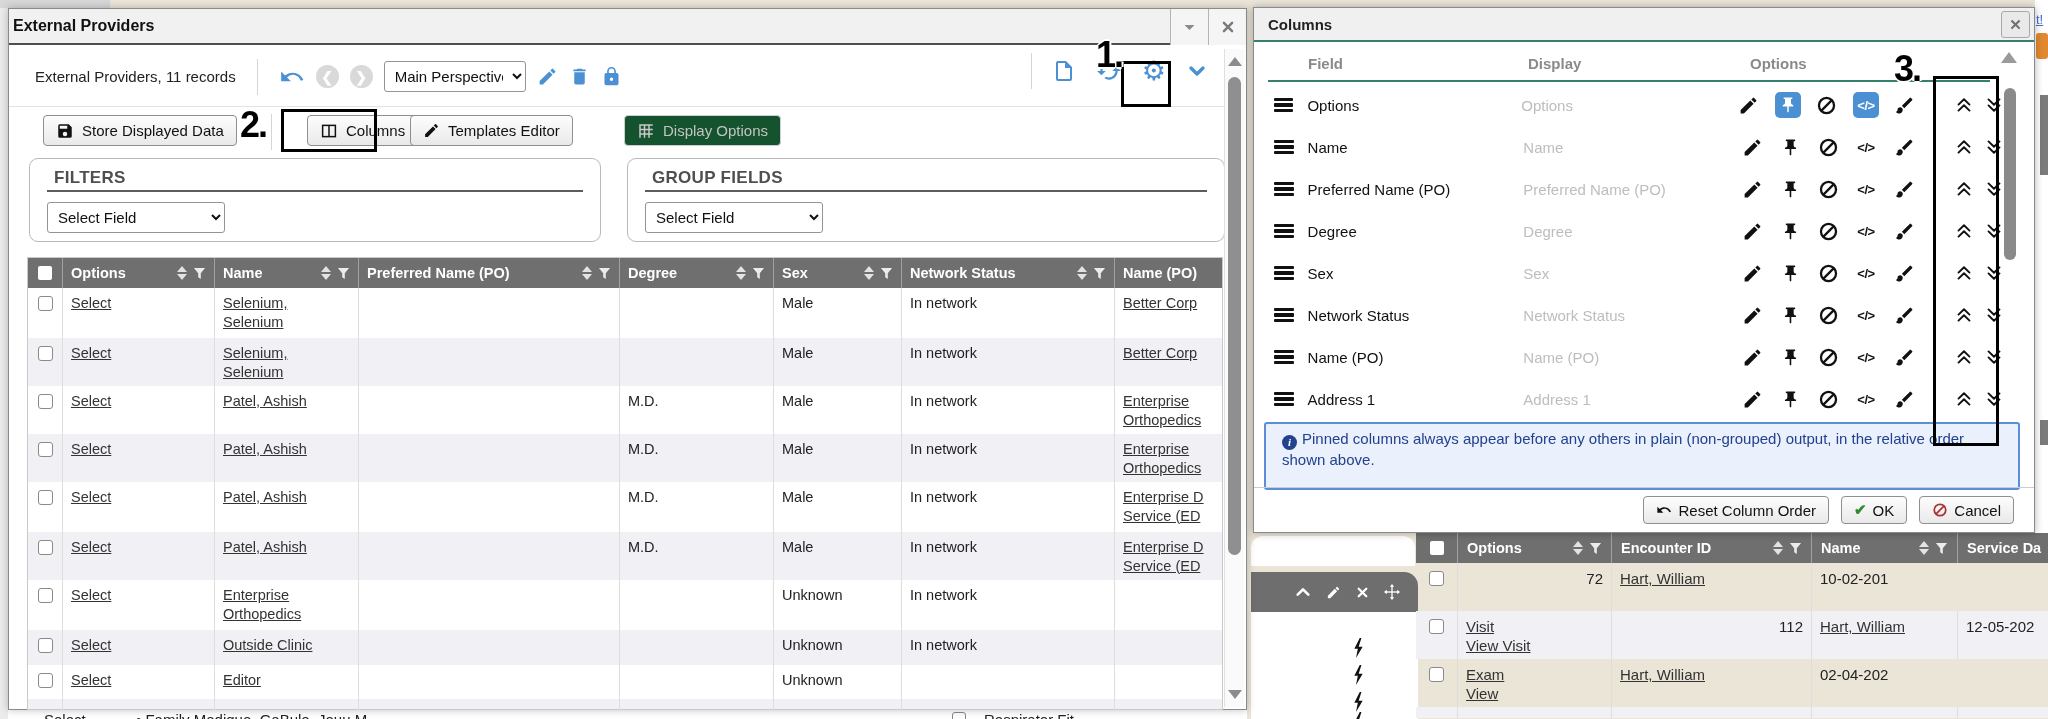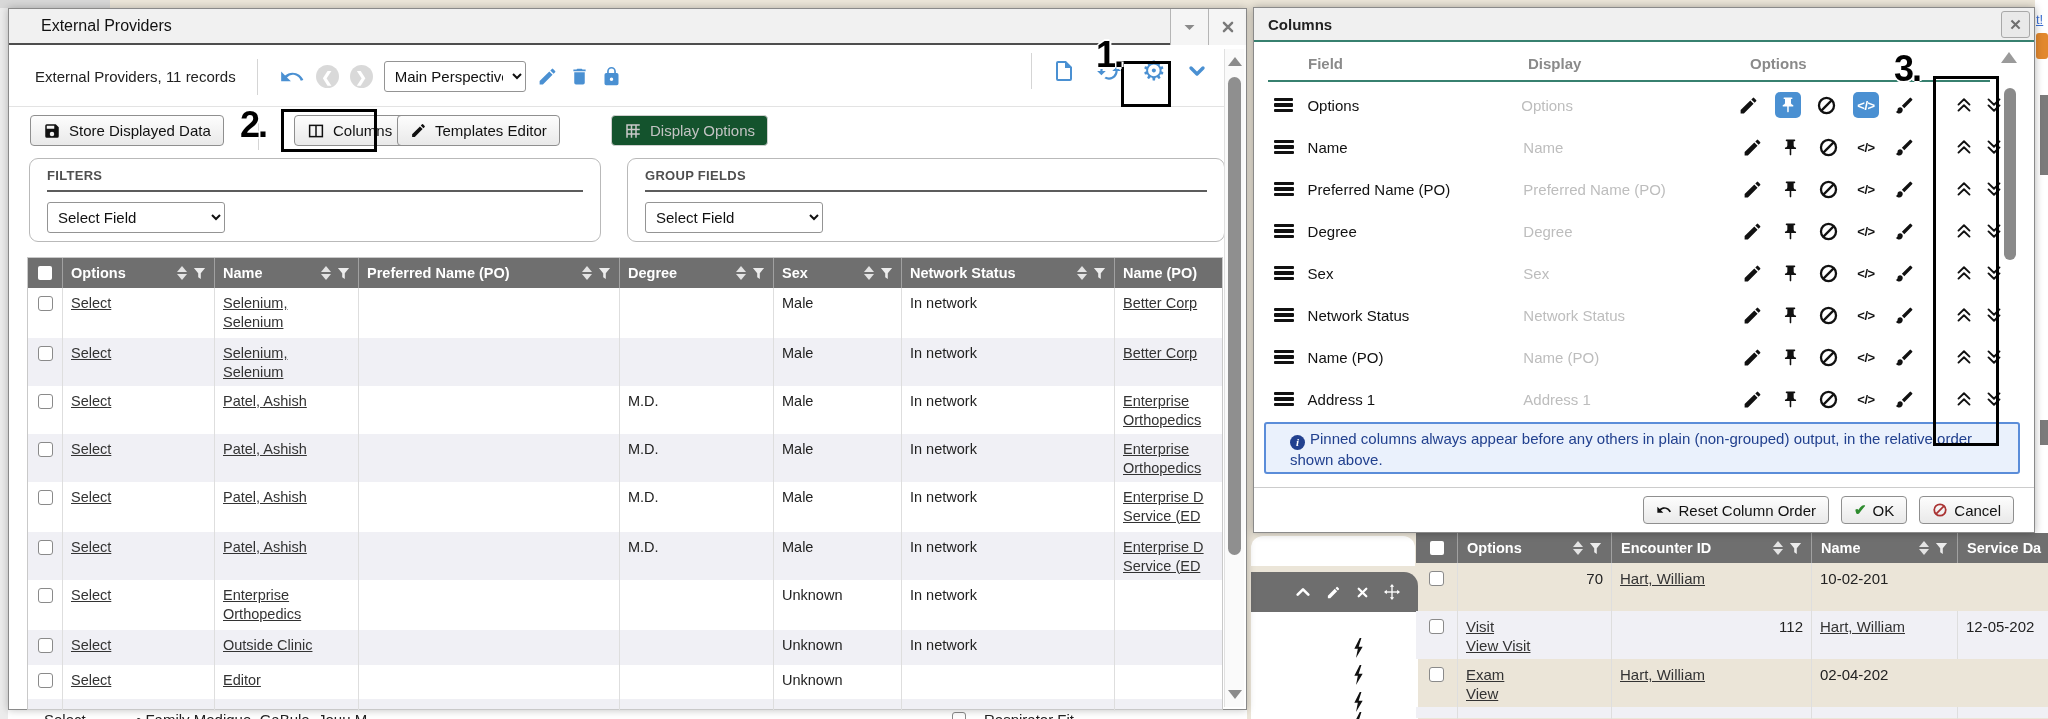--- a/index.html
+++ b/index.html
@@ -11,39 +11,39 @@
   .btn{display:inline-flex;align-items:center;gap:8px;background:linear-gradient(#fdfdfd,#e9e9e9);
        border:1px solid #8f8f8f;border-radius:4px;padding:0 12px;height:31px;font-size:15px;color:#111;white-space:nowrap;cursor:pointer}
   .btn.disabled{color:#c3c3c3;border-color:#cfcfcf;background:#14532d}
   
   .top-strip{left:0;top:0;width:2048px;height:8px;background:#ece6d9}
   .top-strip-gray{left:0;top:0;width:110px;height:8px;background:#d8d8d8}
   .left-strip{left:0;top:8px;width:8px;height:711px;background:#ececec}
   
   .win{left:8px;top:8px;width:1239px;height:702px;background:#fff;border:1px solid #8a8a8a;box-shadow:0 0 8px rgba(0,0,0,.25);z-index:10}
   .win-titlebar{left:0;top:0;right:0;height:36px;background:#f1f1f1;border-bottom:2px solid #4e4e4e;display:flex;align-items:center}
-  .win-title{font-size:16px;font-weight:normal;color:#111;padding-left:32px}
+  .win-title{font-size:16px;font-weight:bold;color:#111;padding-left:4px}
   .win-tb-btn{width:38px;height:36px;display:flex;align-items:center;justify-content:center;background:#f5f5f5;border-left:1px solid #b5b5b5;color:#7a7a7a;cursor:pointer}
   .win-tb-btns{position:absolute;right:0;top:0;display:flex}
   
   .tb-row{left:0;top:38px;width:1215px;height:60px;border-bottom:1px solid #e3e3e3;display:flex;align-items:center;padding-left:26px;gap:11px}
   .records{font-size:15px}
   .records b{font-weight:normal}
   .vdiv{width:1px;height:36px;background:#d5d5d5;margin:0 10px}
   .circbtn{width:23px;height:23px;border-radius:50%;background:#d9d9d9;color:#fff;display:flex;align-items:center;justify-content:center;font-size:14px;font-weight:bold}
   select.sel{height:31px;border:1px solid #949494;border-radius:3px;background:#fff;font-size:15px;font-family:"Liberation Sans",sans-serif;padding:0 6px;color:#111}
   .blue{color:#4a90d2}
   .tb-right{position:absolute;right:38px;top:44px;display:flex;align-items:center;gap:20px}
   .gear-glyph{font-size:27px;color:#4a90d2;line-height:1}
   
-  .btns-row{left:4px;top:99px;width:1215px;height:46px}
+  .btns-row{left:17px;top:99px;width:1215px;height:46px}
   .btn-divider{position:absolute;left:245px;top:6px;width:1px;height:36px;background:#d5d5d5}
   
   .fbox{top:149px;height:84px;border:1px solid #b9b9b9;border-radius:9px;background:#fff}
-  .fbox-label{position:absolute;left:17px;top:9px;font-size:13px;font-weight:bold;color:#4f4f4f;letter-spacing:.3px}
+  .fbox-label{position:absolute;left:24px;top:9px;font-size:17px;font-weight:bold;color:#4f4f4f;letter-spacing:.3px}
   .fbox-hr{position:absolute;left:17px;right:17px;top:31px;height:2px;background:#5c5c5c}
   .fbox-select{position:absolute;left:17px;top:43px;width:178px}
   
   .mtable{left:18px;top:248px;width:1196px;border:1px solid #c9c9c9}
   .mt-row{display:grid;grid-template-columns:35px 152px 144px 261px 154px 128px 213px 1fr}
   .mt-head{background:#6f6f6f;color:#fff;height:30px}
   .mt-head .hc{display:flex;align-items:center;gap:6px;padding:0 8px;font-size:14.5px;font-weight:bold;border-right:1px solid rgba(255,255,255,.35);overflow:hidden}
   .hc .sp{flex:1}
   .sortstack{display:flex;flex-direction:column;gap:2px}
   .tri-u{width:0;height:0;border-left:5px solid transparent;border-right:5px solid transparent;border-bottom:6px solid #e3e3e3}
@@ -76,21 +76,21 @@
   .cp-icons{display:flex;align-items:center}
   .ibx{width:22px;height:26px;display:flex;align-items:center;justify-content:center;margin-right:16px;color:#111;cursor:pointer}
   .ibx.act{width:26px;height:26px;background:#4a90d2;border-radius:5px;color:#fff;margin-right:14px}
   .codetxt{font-size:13px;font-weight:bold;letter-spacing:-.5px}
   .cp-chevs{display:flex;gap:9px;margin-left:22px}
   .chev{width:21px;height:21px;display:flex;align-items:center;justify-content:center;cursor:pointer}
   
   .p-sb-up{left:747px;top:44px;width:0;height:0;border-left:8px solid transparent;border-right:8px solid transparent;border-bottom:11px solid #9a9a9a}
   .p-sb-dn{left:747px;top:438px;width:0;height:0;border-left:8px solid transparent;border-right:8px solid transparent;border-top:11px solid #9a9a9a}
   .p-sb-thumb{left:750px;top:80px;width:12px;height:172px;background:#8a8a8a;border-radius:6px}
-  .infobox{left:10px;top:414px;width:756px;height:52px;border:2px solid #5b8dd9;border-radius:3px;background:#eaf1fc;color:#22418f;font-size:15px;line-height:1.35;padding:5px 24px}
+  .infobox{left:10px;top:414px;width:756px;height:68px;border:2px solid #5b8dd9;border-radius:3px;background:#eaf1fc;color:#22418f;font-size:15px;line-height:1.35;padding:5px 16px}
   .info-i{display:inline-flex;width:15px;height:15px;border-radius:50%;background:#22418f;color:#fff;font-size:11px;font-weight:bold;align-items:center;justify-content:center;margin-right:5px;vertical-align:-2px;font-family:"Liberation Serif",serif;font-style:italic}
   .p-footer-line{left:0;right:0;top:479px;height:1px;background:#ccc}
   .p-footer{left:0;right:20px;top:488px;display:flex;justify-content:flex-end;gap:12px}
   .btn.small{height:28px;font-size:15px;gap:6px}
   .ok-check{color:#2e8b2e;font-size:15px;font-weight:bold}
   
   .anno{z-index:50;font-weight:900;font-size:36px;color:#000;letter-spacing:-2px;
         text-shadow:2px 0 0 #fff,-2px 0 0 #fff,0 2px 0 #fff,0 -2px 0 #fff;pointer-events:none}
   .annobox{z-index:45;border:3px solid #000;pointer-events:none}
   
@@ -992,21 +992,21 @@
           </svg>
         </div>
       <div class="hc">
           <span>Service Da</span>
         </div>
     </div>
     <div class="et-row" style="height:48px">
       <div class="c cbcell">
           <span class="cb"></span>
         </div>
-      <div class="c num">70</div>
+      <div class="c num">72</div>
       <div class="c"><span class="lnk">Hart, William</span></div>
       <div class="c" style="border-right:none">10-02-201</div>
     </div>
     <div class="et-row alt" style="height:48px">
       <div class="c cbcell">
           <span class="cb"></span>
         </div>
       <div class="c"><span class="lnk">Visit</span><br><span class="lnk">View Visit</span></div>
       <div class="c num">112</div>
       <div class="c"><span class="lnk">Hart, William</span></div>

